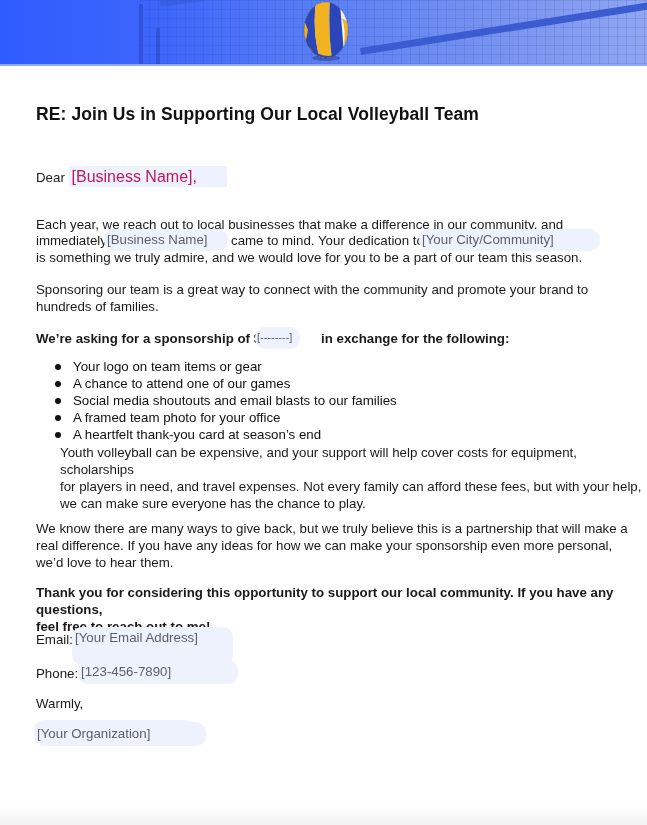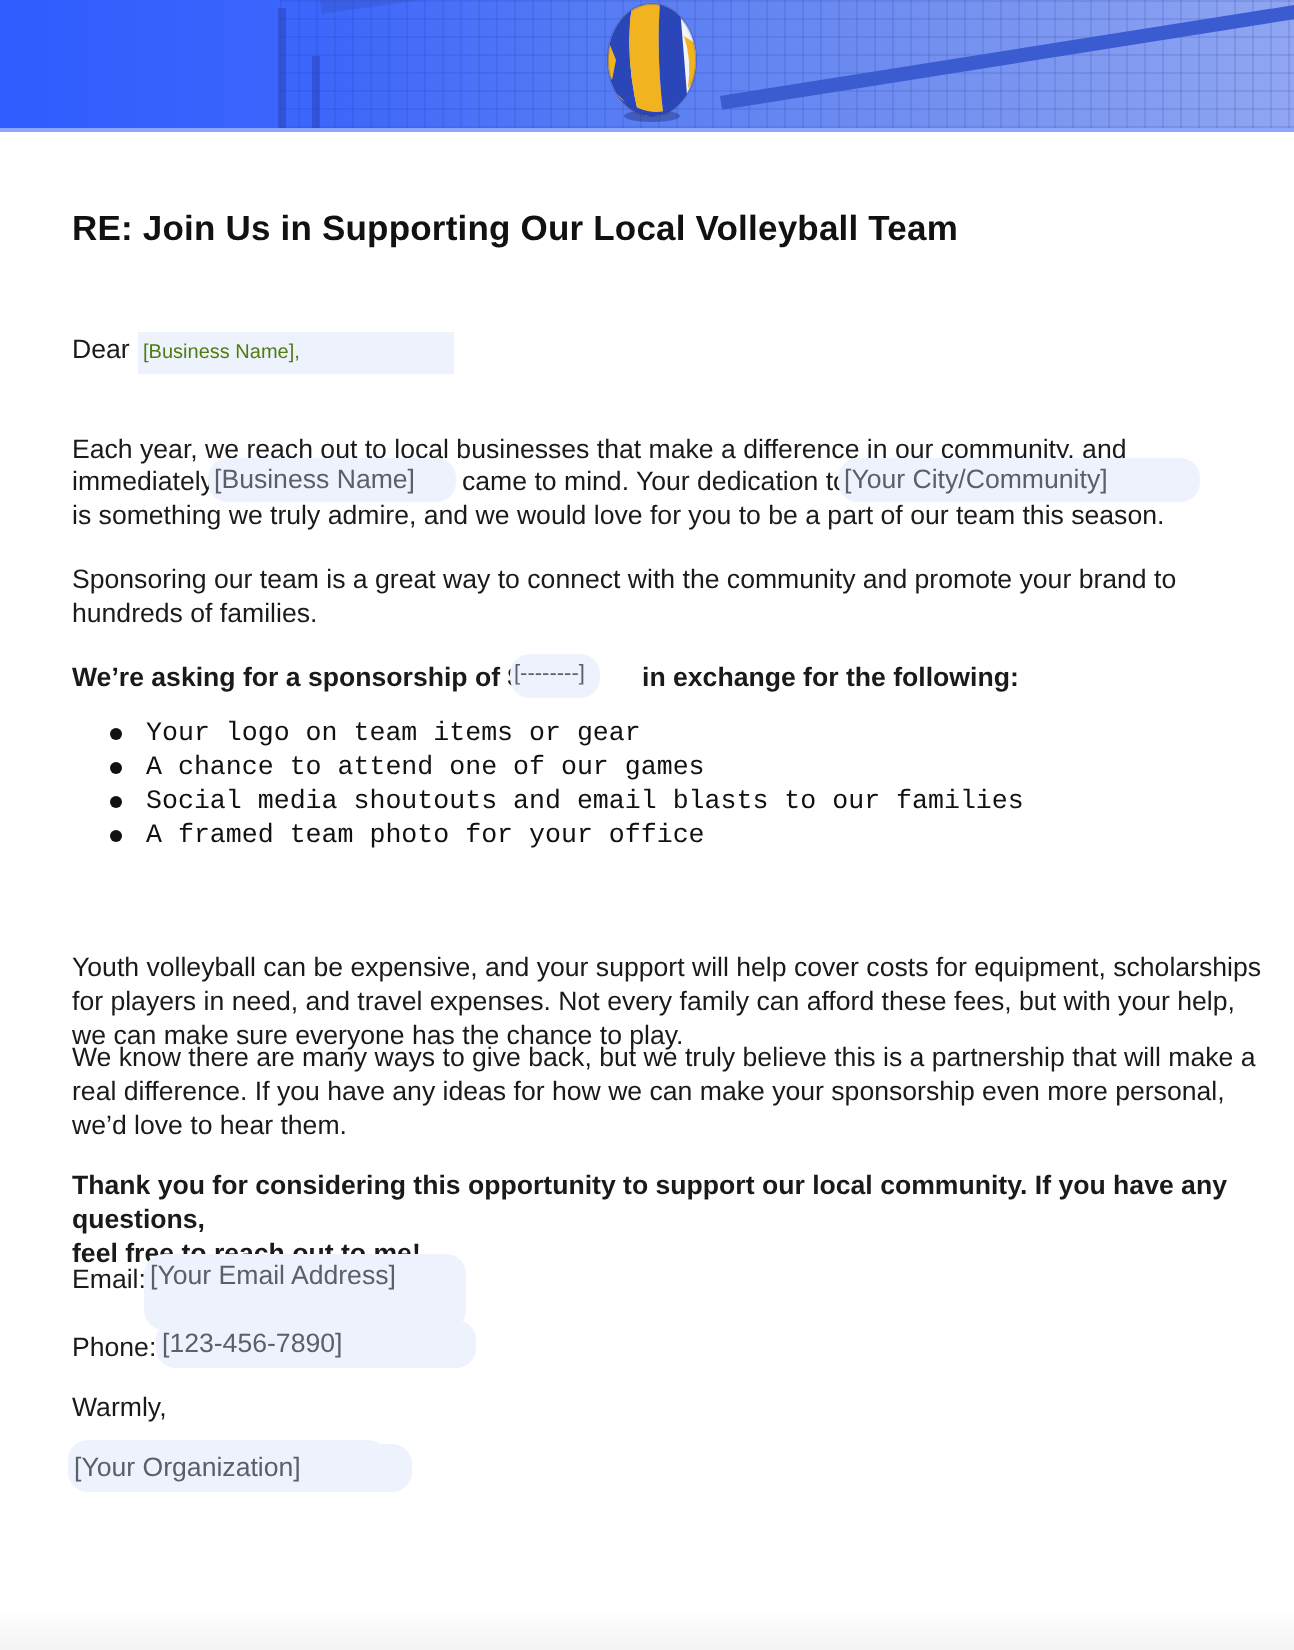--- a/index.html
+++ b/index.html
@@ -76,46 +76,45 @@
     }
     .text {
       position: absolute;
       left: 36px;
       font-size: 13.3px;
       line-height: 17px;
       color: #1a1a1a;
     }
     .field {
       background: #eef2fd;
-      color: #4d7c0f;
+      color: #be185d;
       display: inline-block;
       padding: 0 3px;
       line-height: 21px;
-      font-size: 10px;
+      font-size: 16px;
     }
     .abs-field {
       position: absolute;
       background: #eef2fd;
       color: #5a5f6a;
       font-size: 13.3px;
       line-height: 21px;
       padding-left: 3px;
       box-sizing: border-box;
       border-radius: 10px;
     }
     ul.benefits {
       position: absolute;
       left: 36px;
       top: 358px;
       margin: 0;
       padding-left: 37px;
       font-size: 13.3px;
       line-height: 17px;
       list-style: none;
-      font-family: Liberation Mono, monospace;
     }
     ul.benefits li {
       position: relative;
     }
     ul.benefits li::before {
       content: "";
       position: absolute;
       left: -18px;
       top: 6px;
       width: 6px; height: 6px;
@@ -187,23 +186,24 @@
 
 <div class="text bold" style="top:330px;">We’re asking for a sponsorship of $</div>
 <div class="abs-field" style="left:255px;top:327px;width:45px;height:22px;font-size:11px;padding-left:2px;">[--------]</div>
 <div class="text bold" style="left:301px;top:330px;padding-left:20px;">in exchange for the following:</div>
 
 <ul class="benefits">
   <li>Your logo on team items or gear</li>
   <li>A chance to attend one of our games</li>
   <li>Social media shoutouts and email blasts to our families</li>
   <li>A framed team photo for your office</li>
+  <li>A heartfelt thank-you card at season’s end</li>
 </ul>
 
-<div class="text" style="top:475px;">
+<div class="text" style="top:444px;margin-left:24px;">
   <div>Youth volleyball can be expensive, and your support will help cover costs for equipment, scholarships</div>
   <div>for players in need, and travel expenses. Not every family can afford these fees, but with your help,</div>
   <div>we can make sure everyone has the chance to play.</div>
 </div>
 
 <div class="text" style="top:520px;">
   <div>We know there are many ways to give back, but we truly believe this is a partnership that will make a</div>
   <div>real difference. If you have any ideas for how we can make your sponsorship even more personal,</div>
   <div>we’d love to hear them.</div>
 </div>

